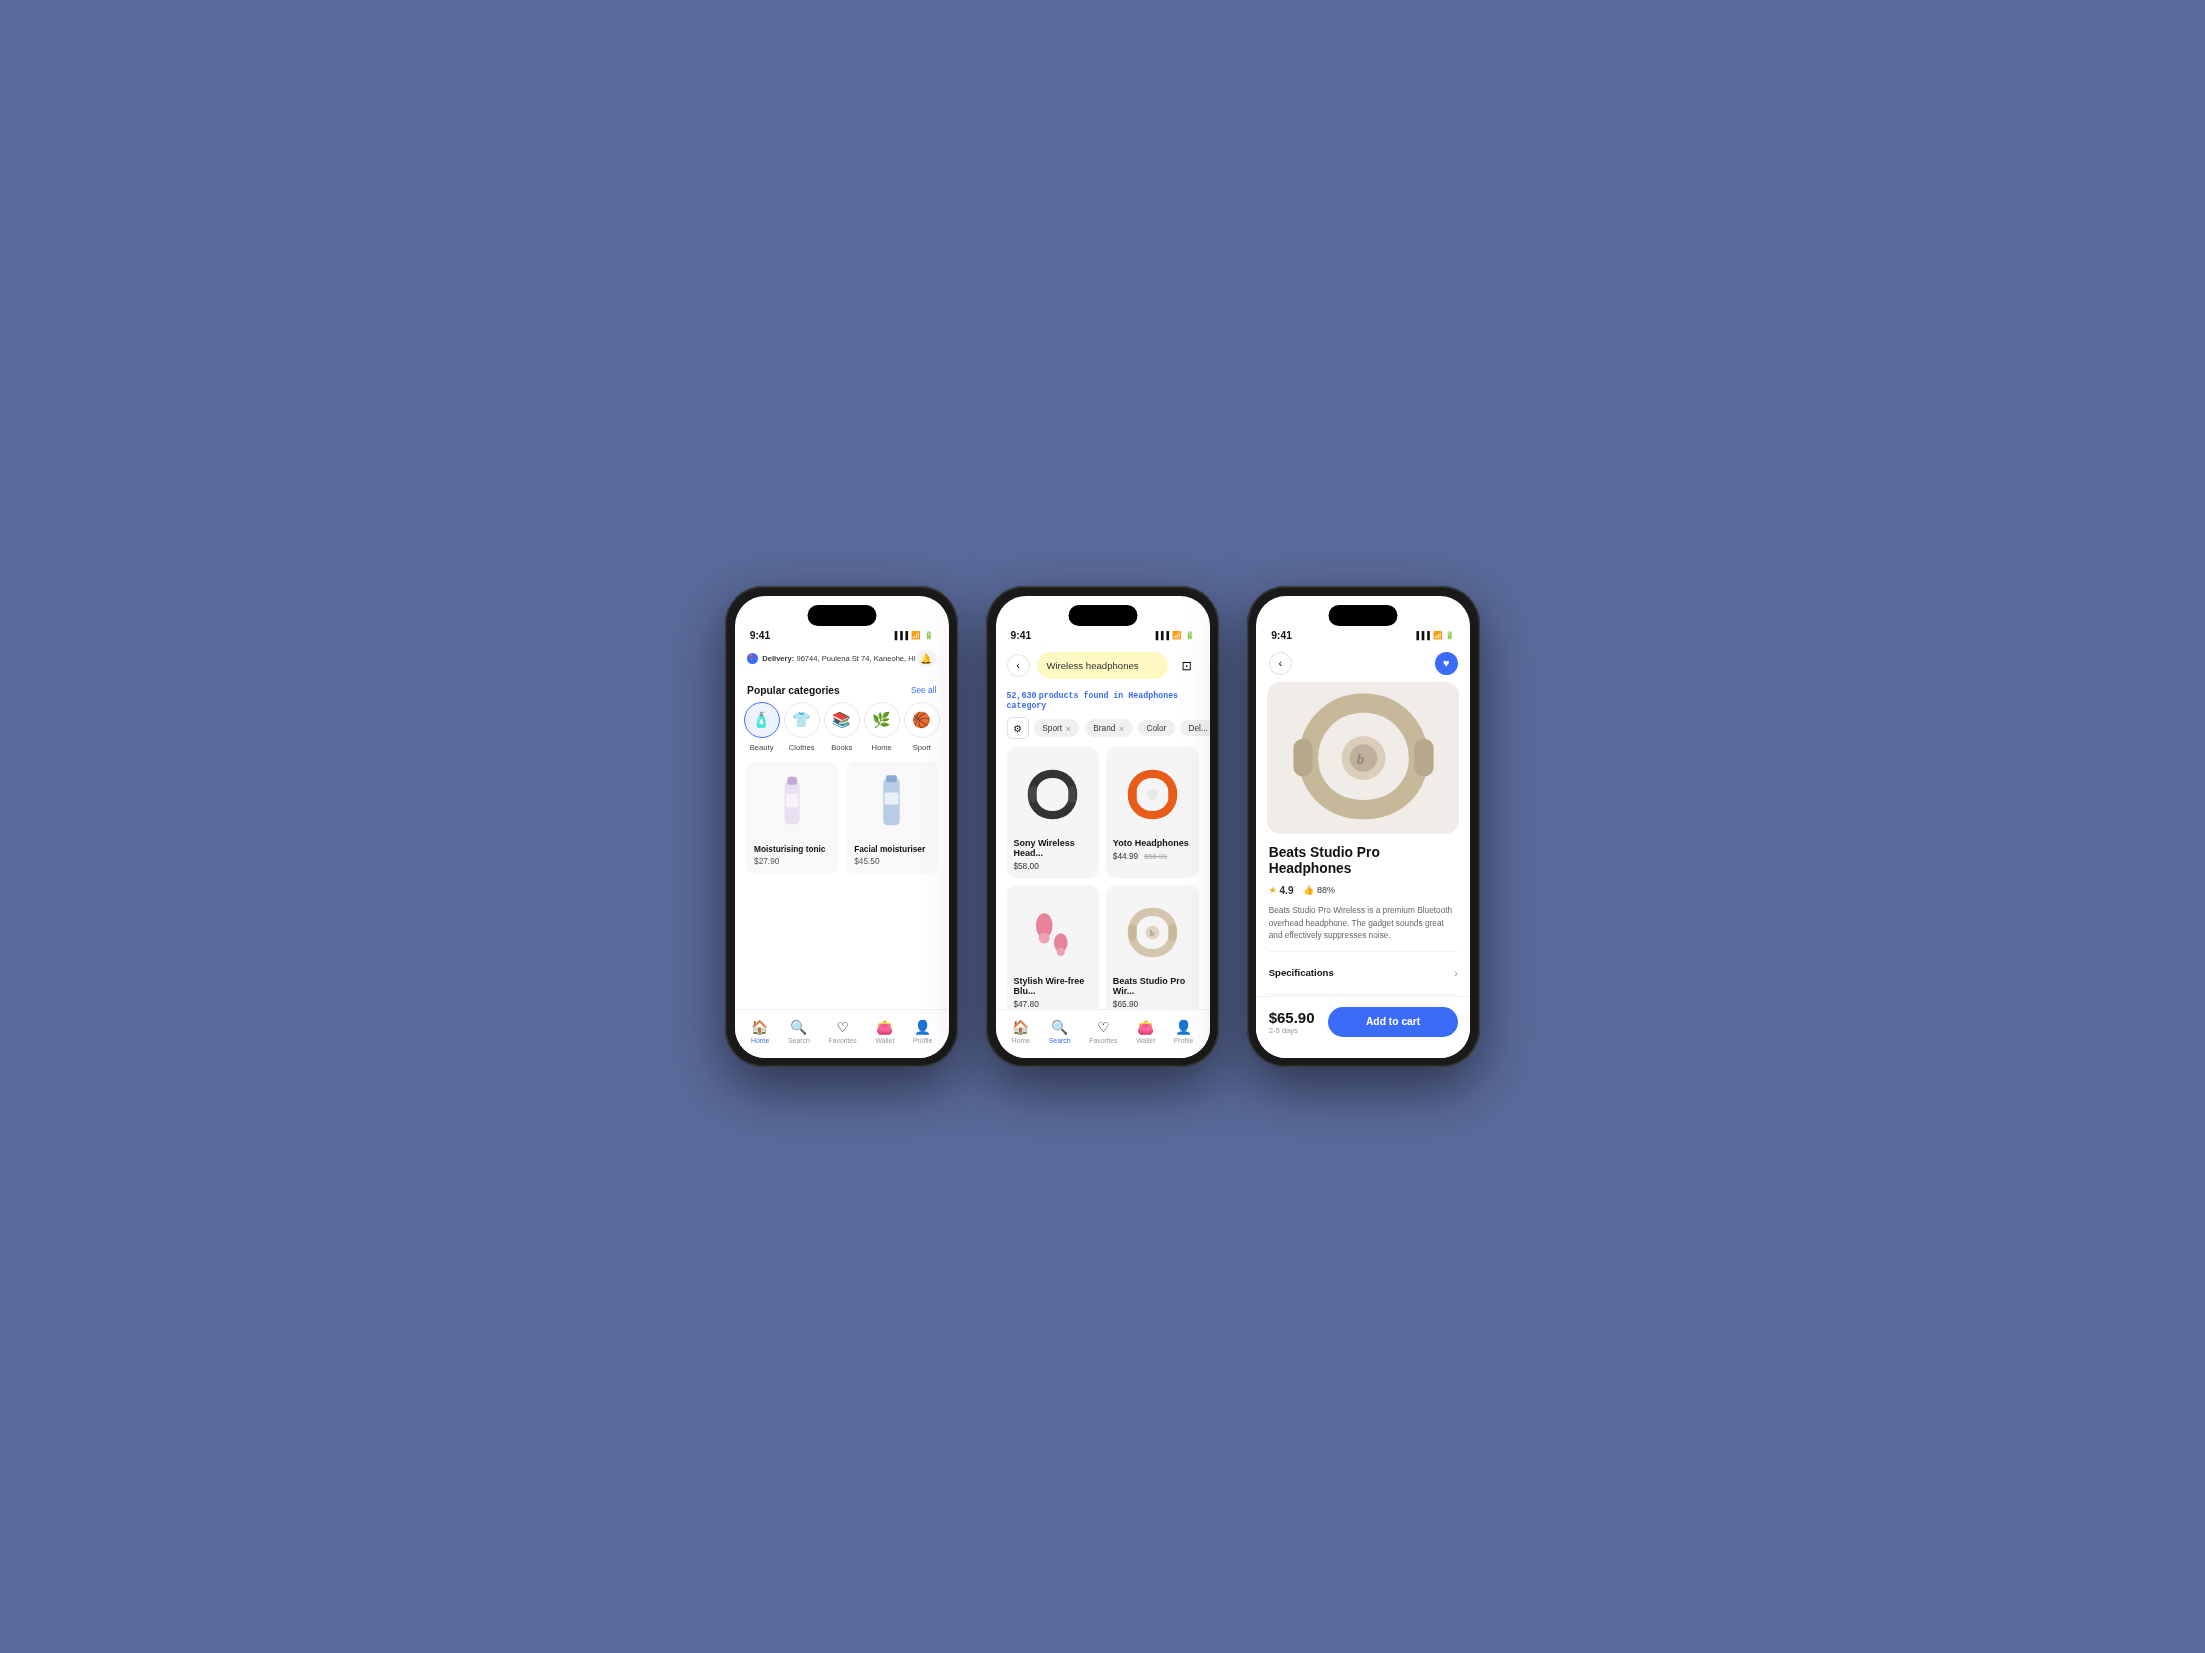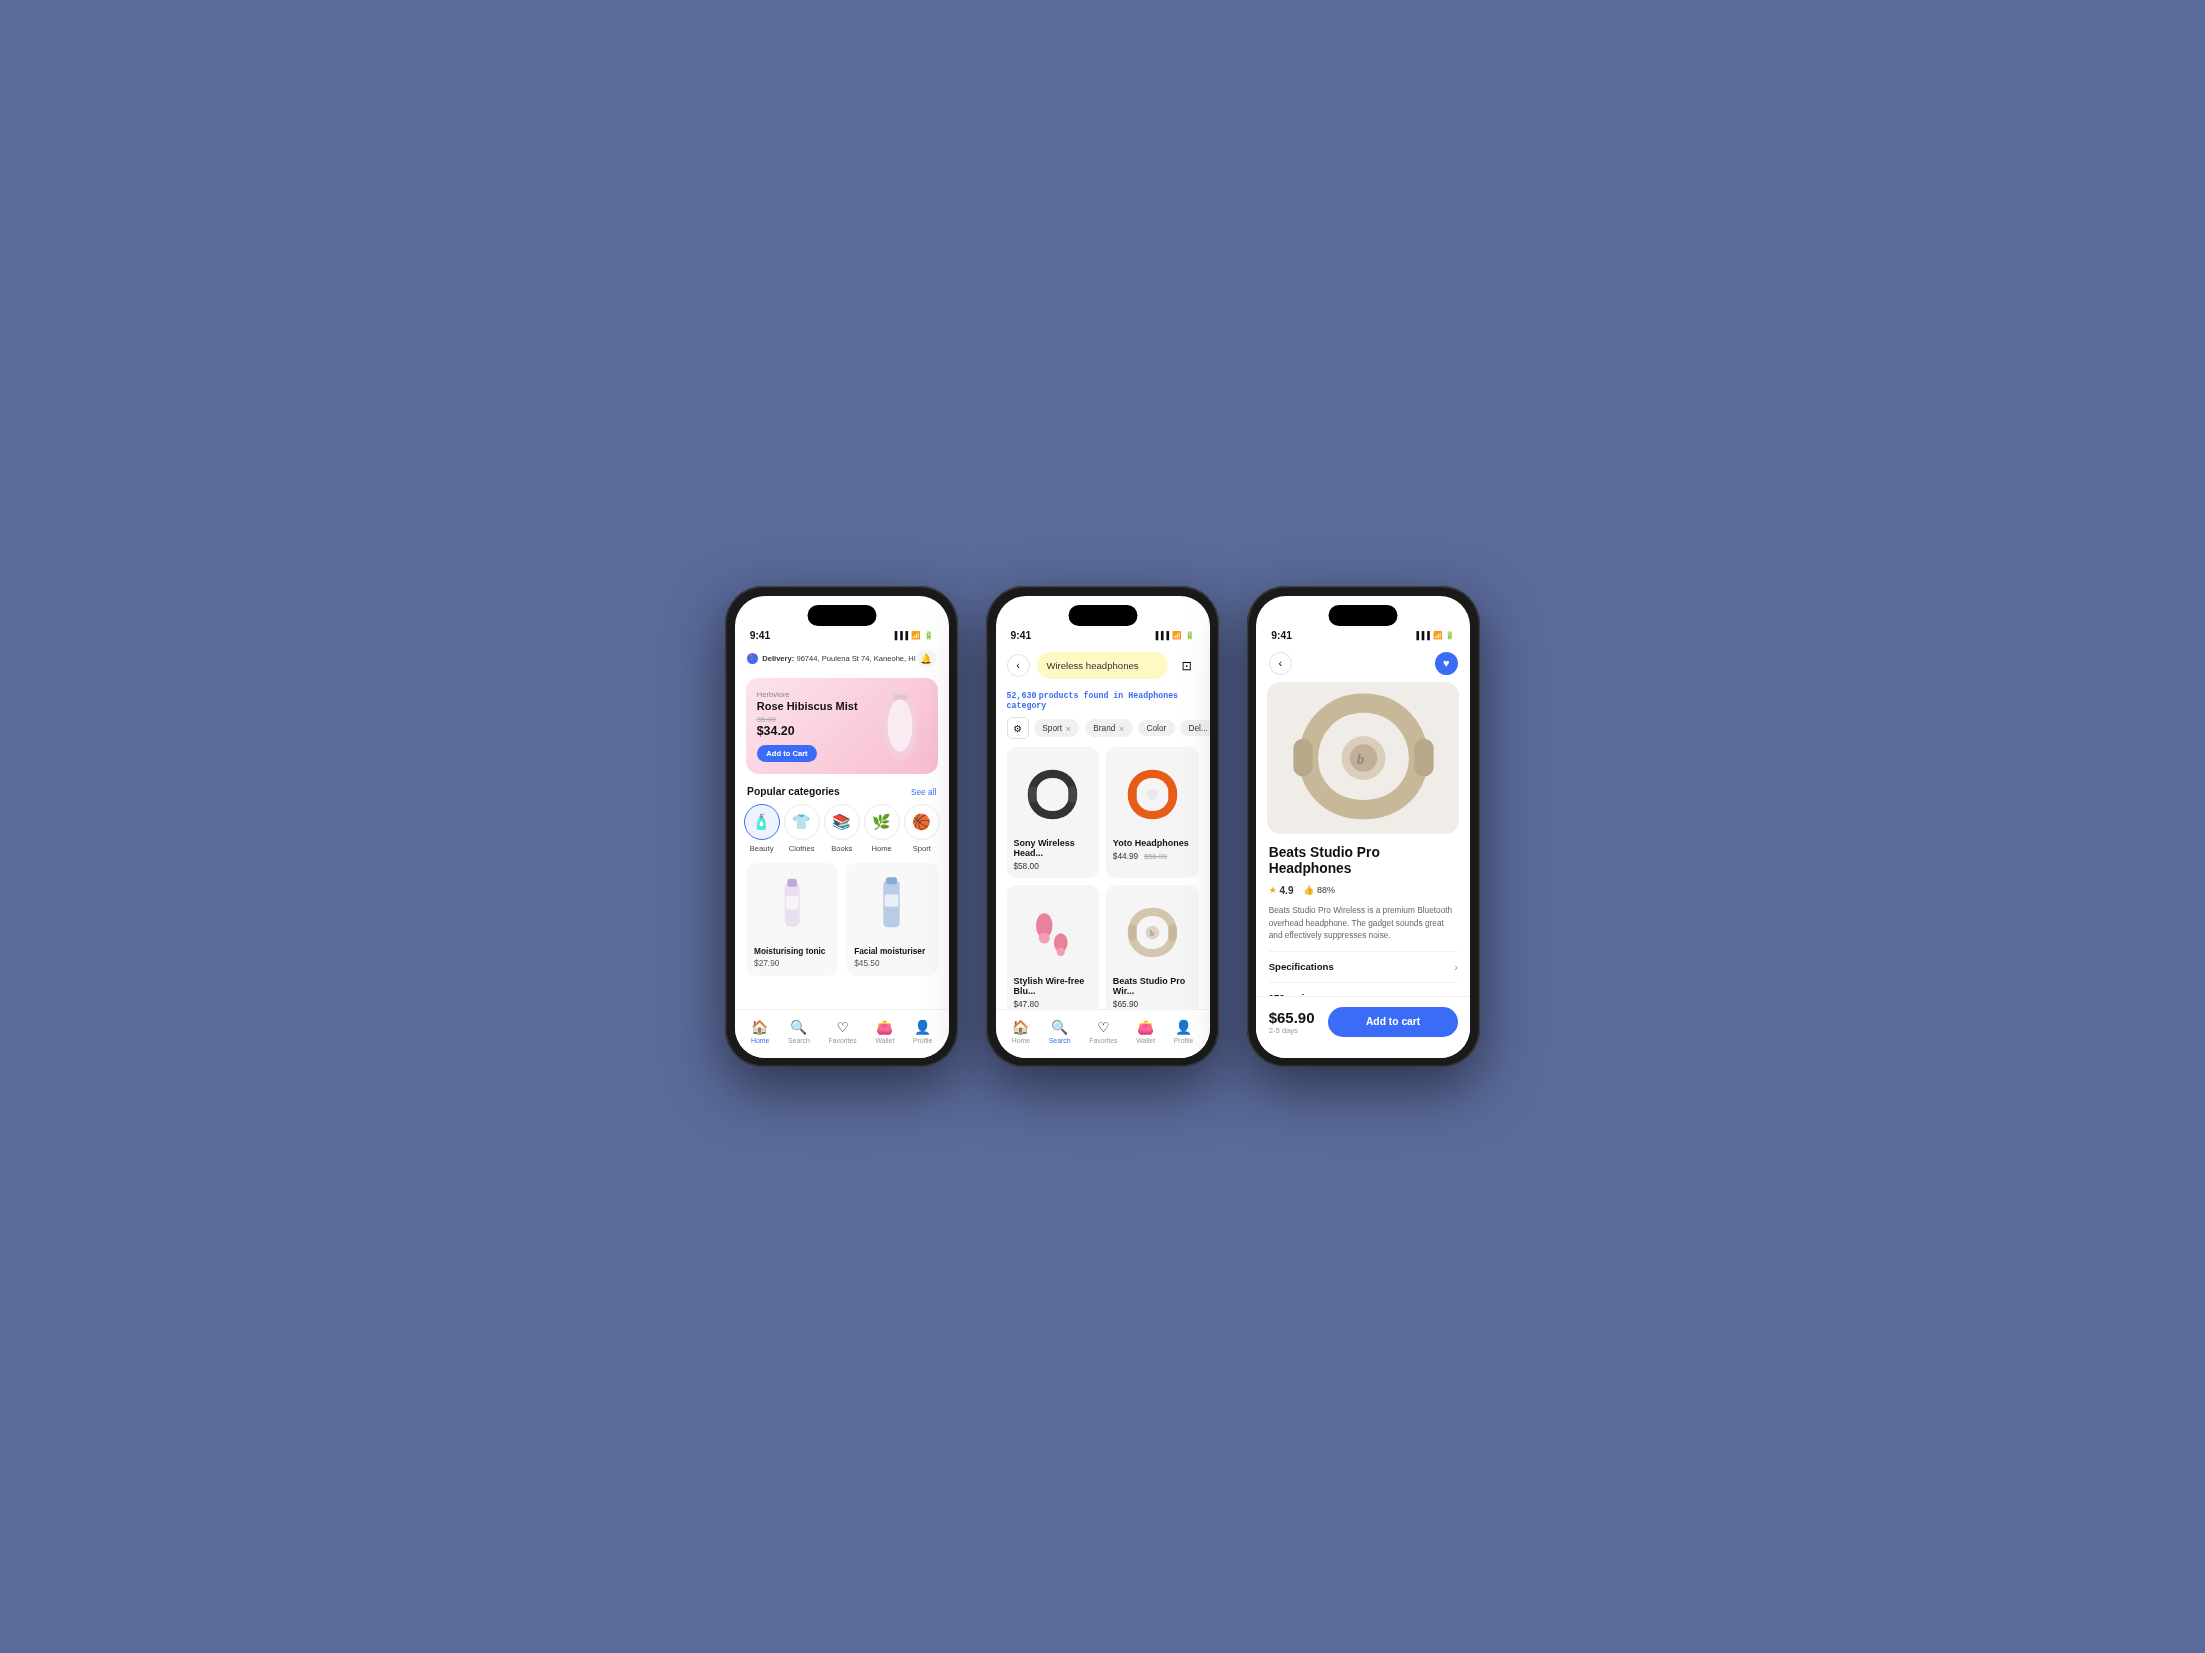--- a/index.html
+++ b/index.html
@@ -346,21 +346,21 @@
     .thumb { color: #4caf50; }
     .product-desc {
       font-size: 8.3px;
       color: #666;
       line-height: 1.5;
       margin-bottom: 9.6px;
     }
     .detail-row {
       display: flex;
       justify-content: space-between;
-      padding: 9px 0;
+      padding: 15px 0;
       border-top: 0.7px solid #f0f0f0;
       cursor: pointer;
     }
     .detail-row-label { font-size: 9.6px; font-weight: 600; color: #111; }
     .detail-row-arrow { color: #999; font-size: 11px; }
 
     .purchase-bar {
       display: flex;
       align-items: center;
       justify-content: space-between;
@@ -413,36 +413,20 @@
         <div class="delivery-info">
           <div class="delivery-dot"></div>
           <span>
             <strong>Delivery:</strong>
             <span>96744, Puulena St 74, Kaneohe, HI</span>
           </span>
         </div>
         <div class="notif-icon">🔔</div>
       </div>
 
-      <div class="hero-card">
-        <div class="hero-text">
-          <div class="hero-brand">Herbviore</div>
-          <div class="hero-title">Rose Hibiscus Mist</div>
-          <div class="hero-old-price">36.00</div>
-          <div class="hero-price">$34.20</div>
-          <button class="hero-btn">Add to Cart</button>
-        </div>
-        <div class="hero-image">
-          <svg width="62" height="83" viewBox="0 0 90 120">
-            <ellipse cx="45" cy="60" rx="25" ry="50" fill="#f0d0e0" opacity="0.8"></ellipse>
-            <rect x="35" y="15" width="20" height="8" rx="4" fill="#e8c0d0"></rect>
-            <ellipse cx="45" cy="60" rx="18" ry="38" fill="white" opacity="0.6"></ellipse>
-          </svg>
-        </div>
-      </div>
 
       <div class="section-header">
         <span class="section-title">Popular categories</span>
         <span class="see-all">See all</span>
       </div>
       <div class="categories">
         <div class="category-item">
           <div class="cat-icon active">🧴</div>
           <span class="cat-label">Beauty</span>
         </div>

